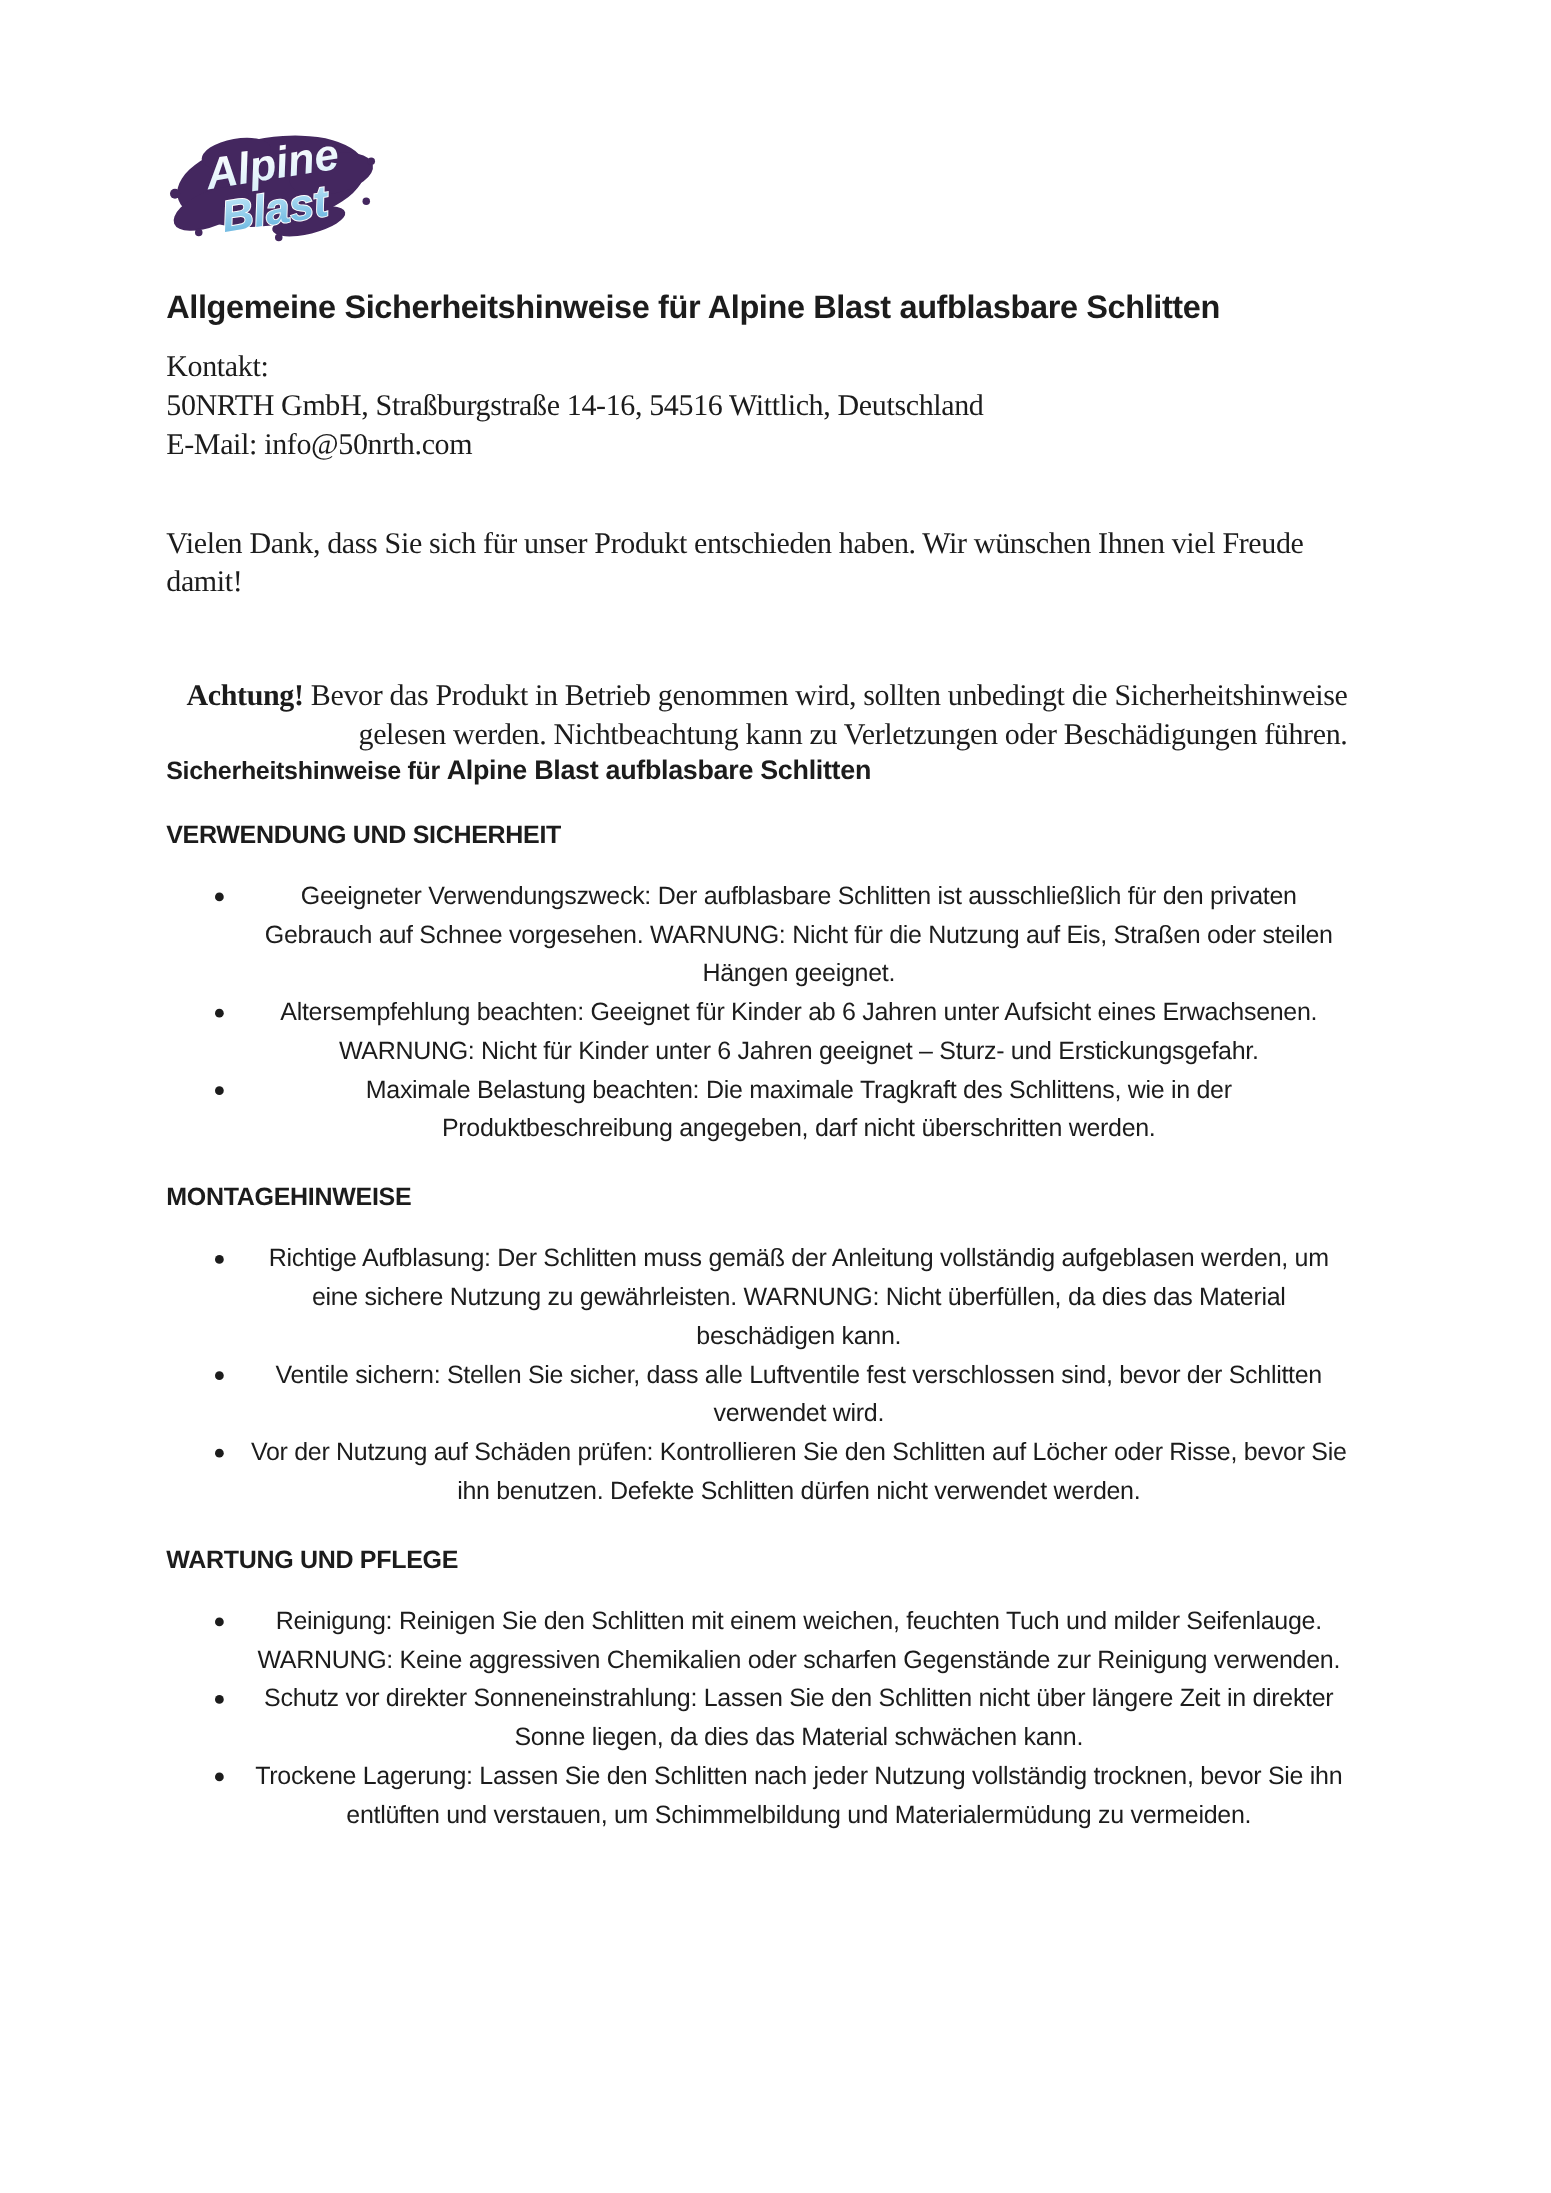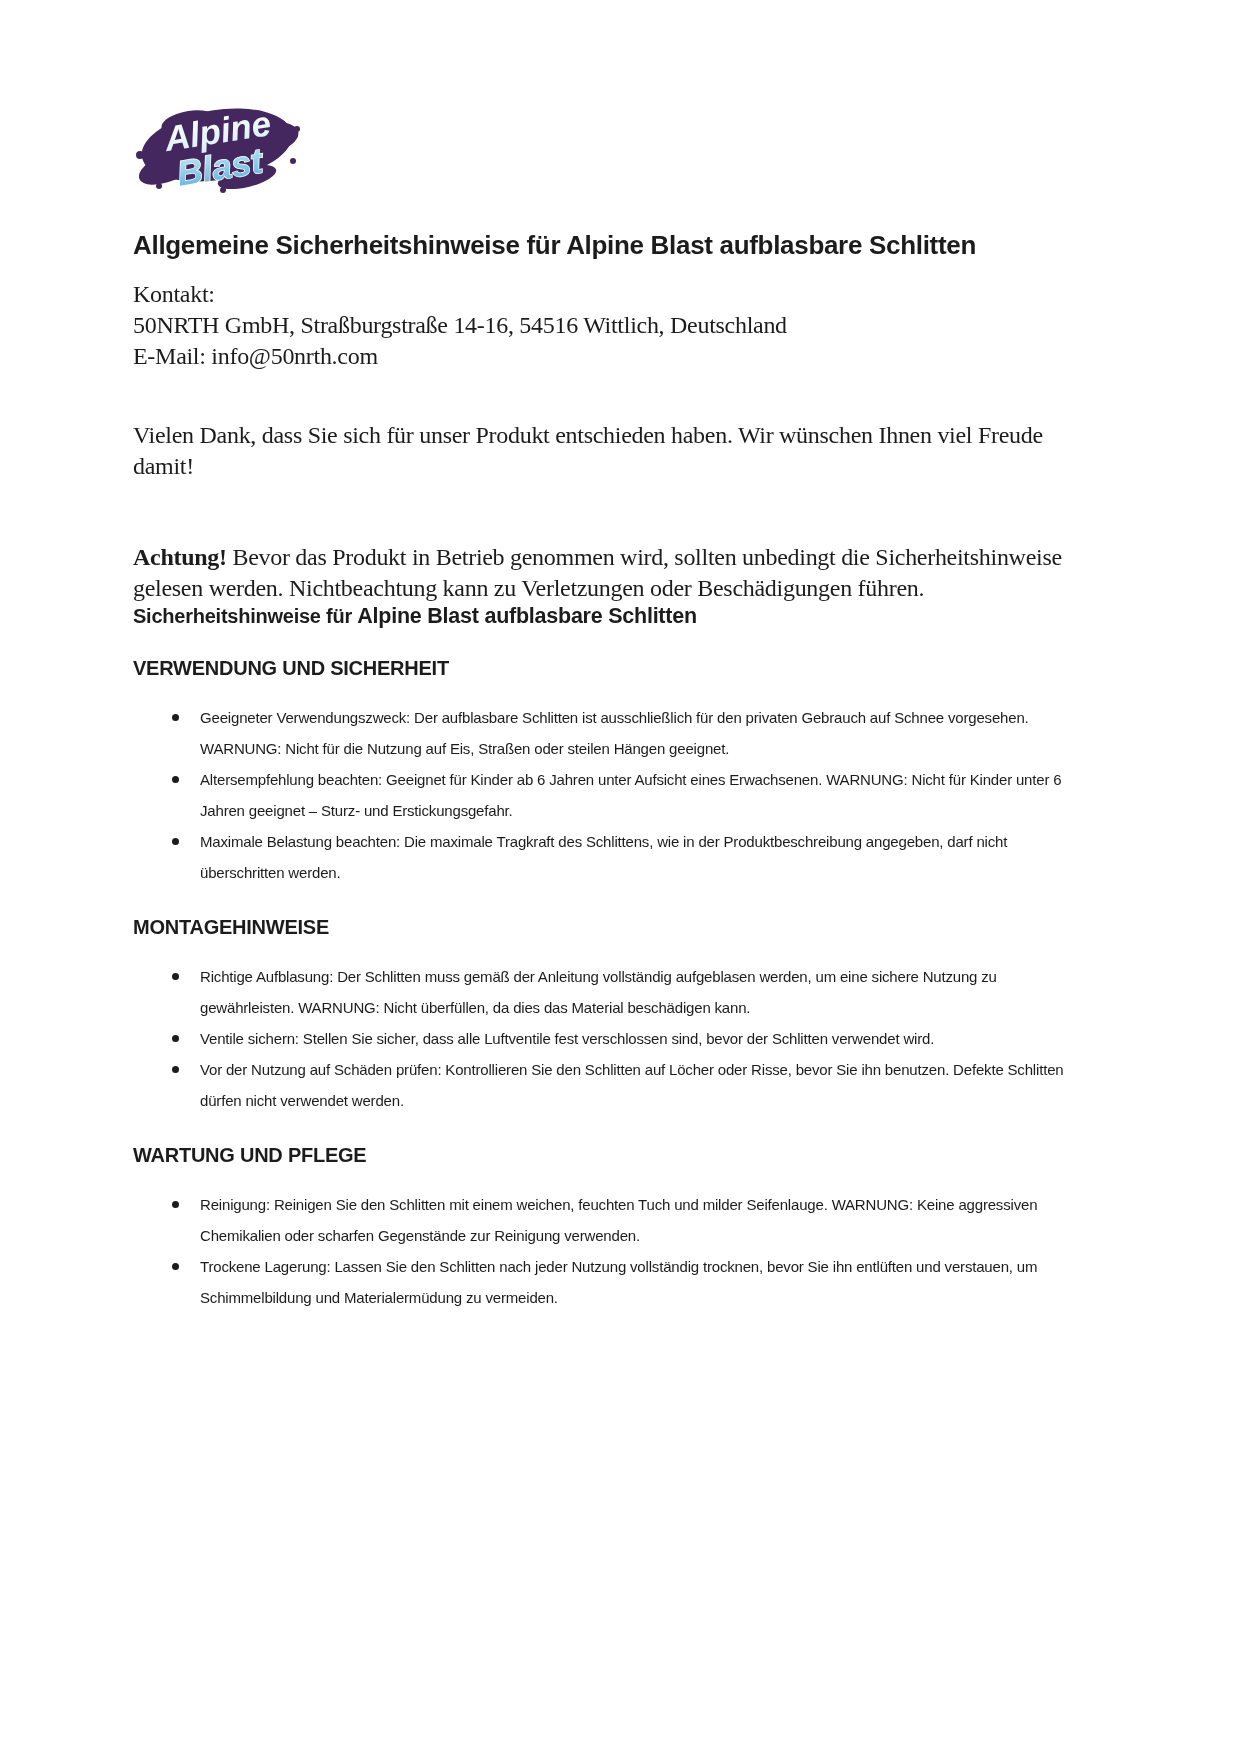--- a/index.html
+++ b/index.html
@@ -32,44 +32,45 @@
 
   
   .body-text {
     font-size: 24px;
     line-height: 31px;
     letter-spacing: -0.012em;
     font-family: Liberation Serif, serif;
   }
   .contact { margin-top: 17px; }
   .intro { margin-top: 48px; }
-  .attention { margin-top: 60px; }
+  .attention { margin-top: 60px; text-align: right; }
   .attention strong { font-weight: 700; }
 
   .subtitle {
     font-weight: 700;
     font-size: 20px;
     letter-spacing: -0.012em;
   }
   .subtitle .brand { font-size: 21.5px; }
 
   h2.section-heading {
     margin: 28px 0 22px 0;
     font-size: 20px;
     font-weight: 700;
     letter-spacing: -0.012em;
   }
 
   ul.bullets { list-style: none; }
   ul.bullets li {
     position: relative;
     padding-left: 67px;
-    font-size: 15px;
+    font-size: 20px;
     line-height: 31px;
     letter-spacing: -0.012em;
+    text-align: center;
   }
   ul.bullets li::before {
     content: "";
     position: absolute;
     left: 39px; top: 12px;
     width: 7px; height: 7px;
     border-radius: 50%;
     background: #1c1c1c;
   }
 </style>
@@ -139,18 +140,19 @@
         <li>Richtige Aufblasung: Der Schlitten muss gemäß der Anleitung vollständig aufgeblasen werden, um eine sichere Nutzung zu gewährleisten. WARNUNG: Nicht überfüllen, da dies das Material beschädigen kann.</li>
         <li>Ventile sichern: Stellen Sie sicher, dass alle Luftventile fest verschlossen sind, bevor der Schlitten verwendet wird.</li>
         <li>Vor der Nutzung auf Schäden prüfen: Kontrollieren Sie den Schlitten auf Löcher oder Risse, bevor Sie ihn benutzen. Defekte Schlitten dürfen nicht verwendet werden.</li>
       </ul>
     </section>
 
     <section>
       <h2 class="section-heading">WARTUNG UND PFLEGE</h2>
       <ul class="bullets">
         <li>Reinigung: Reinigen Sie den Schlitten mit einem weichen, feuchten Tuch und milder Seifenlauge. WARNUNG: Keine aggressiven Chemikalien oder scharfen Gegenstände zur Reinigung verwenden.</li>
+        <li>Schutz vor direkter Sonneneinstrahlung: Lassen Sie den Schlitten nicht über längere Zeit in direkter Sonne liegen, da dies das Material schwächen kann.</li>
         <li>Trockene Lagerung: Lassen Sie den Schlitten nach jeder Nutzung vollständig trocknen, bevor Sie ihn entlüften und verstauen, um Schimmelbildung und Materialermüdung zu vermeiden.</li>
       </ul>
     </section>
 
   </div>
 </div>
 
 </body></html>

